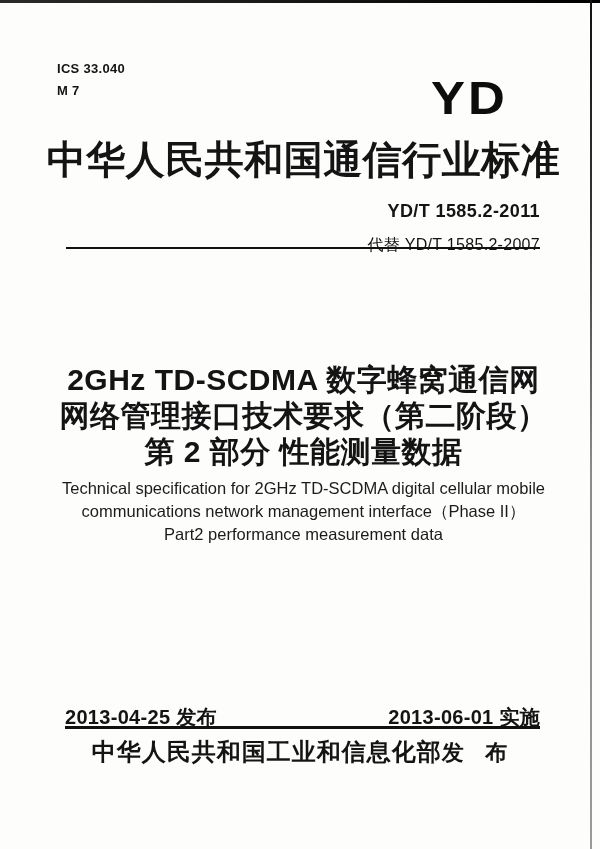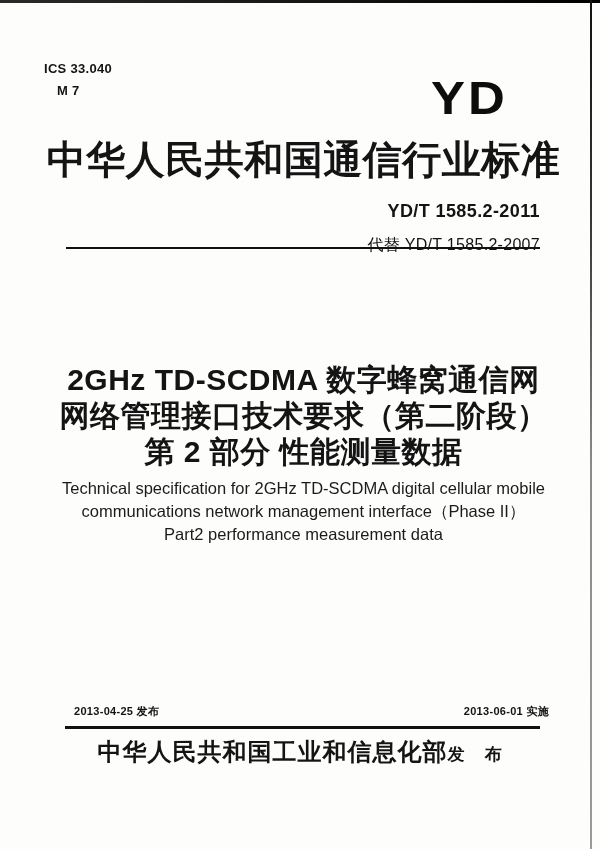--- a/index.html
+++ b/index.html
@@ -25,21 +25,21 @@
     background: linear-gradient(to right, #2a2a2a 0%, #1b1b1b 40%, #000 100%);
   }
   .right-edge {
     position: absolute;
     top: 0; left: 590px;
     width: 2px; height: 100%;
     background: linear-gradient(to bottom, #111 0%, #333 25%, #8a8a8a 55%, #9a9a9a 100%);
   }
   .ics {
     position: absolute;
-    left: 44px; top: 61px;
+    left: 57px; top: 61px;
     font-size: 13px;
     font-weight: bold;
     letter-spacing: 0.3px;
   }
   .doc-class {
     position: absolute;
     left: 57px; top: 83px;
     font-size: 13px;
     font-weight: bold;
     letter-spacing: 0.3px;
@@ -107,45 +107,45 @@
     left: 0; top: 477px;
     width: 607px;
     text-align: center;
     font-size: 16.5px;
     font-weight: normal;
     line-height: 23px;
     color: #1b1b1b;
   }
   .dates {
     position: absolute;
-    left: 74px; top: 704px;
+    left: 65px; top: 704px;
     width: 475px;
     display: flex;
     justify-content: space-between;
-    font-size: 11px;
+    font-size: 20px;
     font-weight: bold;
     letter-spacing: 0.3px;
     gap: 36px;
   }
   .publisher-row {
     position: absolute;
     left: 0; top: 736px;
     width: 607px;
     text-align: center;
     white-space: nowrap;
   }
   .publisher-name {
     font-family: "Liberation Serif", serif;
     font-size: 24px;
     font-weight: bold;
     letter-spacing: 1px;
   }
   .publish-label {
     font-family: "Liberation Serif", serif;
-    font-size: 17px;
+    font-size: 22px;
     font-weight: bold;
     letter-spacing: 8px;
   }
 </style>
 </head>
 <body>
 
 <div class="page">
 
   <div class="top-edge"></div>

